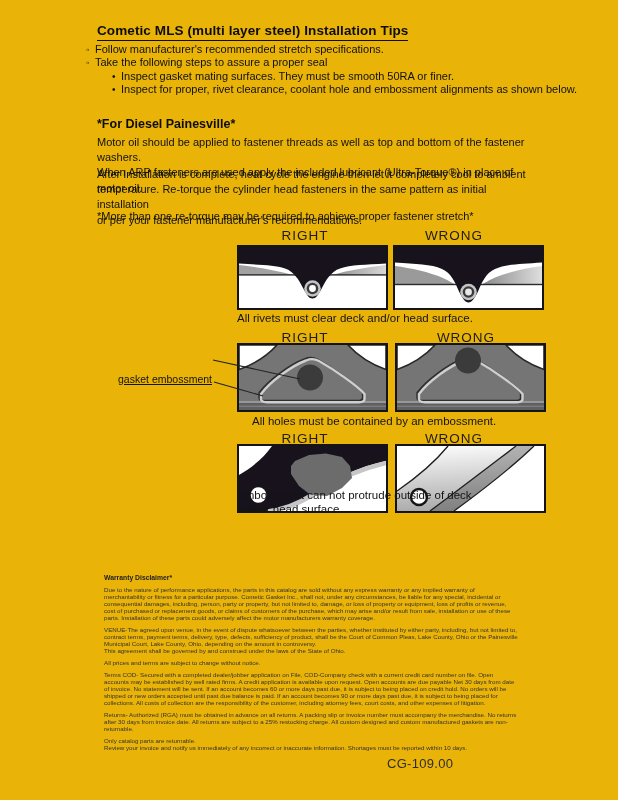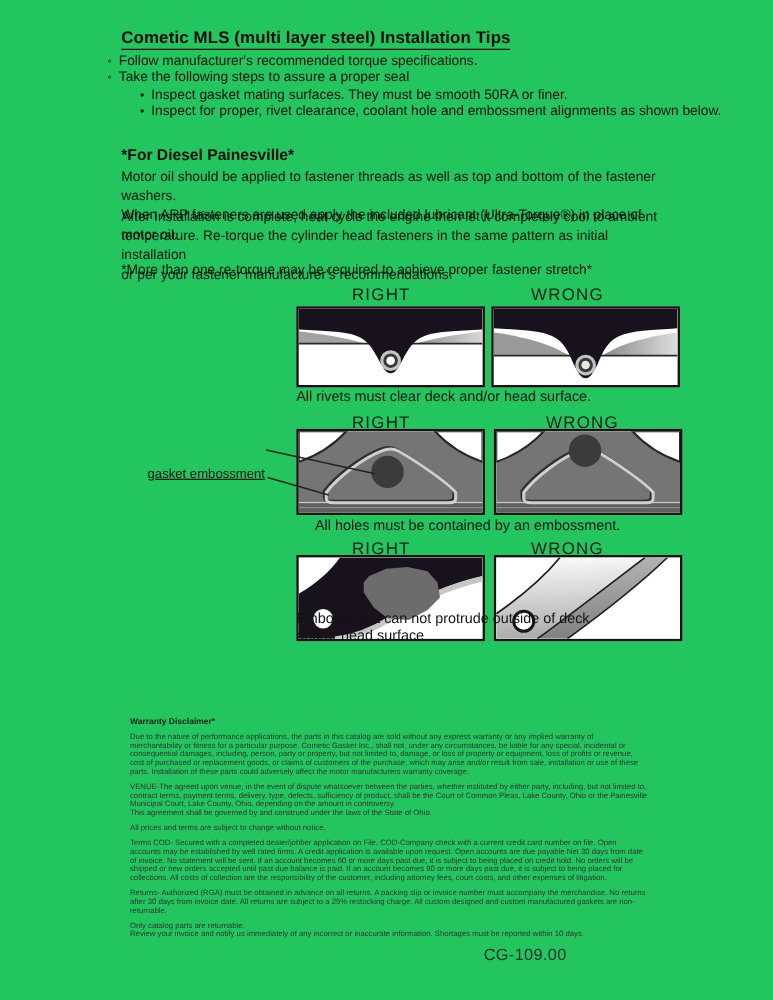--- a/index.html
+++ b/index.html
@@ -1,16 +1,16 @@
 <!DOCTYPE html>
 <html><head>
 <meta charset="utf-8">
 <style>
   html,body{margin:0;padding:0;background:#ffffff;}
-  #page{position:relative;width:618px;height:800px;background:#22c55e;overflow:hidden;
+  #page{position:relative;width:618px;height:800px;background:#eab308;overflow:hidden;
         font-family:"Liberation Sans", sans-serif;color:#111;}
   .abs{position:absolute;}
   .title{font-size:13.5px;font-weight:bold;color:#0d0d0d;
          border-bottom:1.6px solid #0d0d0d;padding-bottom:2px;letter-spacing:.1px;}
   .b-line{font-size:11px;line-height:13.4px;white-space:nowrap;}
   .b-glyph{display:inline-block;width:9px;font-size:10px;}
   .sub{padding-left:26px;}
   .h2{font-size:12.5px;font-weight:bold;color:#0d0d0d;}
   .para{font-size:11px;line-height:15.2px;white-space:pre-line;width:440px;}
   .dlabel{font-size:13.5px;letter-spacing:1px;color:#1c1c1c;width:152px;text-align:center;}
@@ -27,21 +27,21 @@
 <body>
 
 <div id="page">
 
   <div class="abs" style="left:97px;top:21px;">
     <span class="title">Cometic MLS (multi layer steel) Installation Tips</span>
   </div>
 
   <div class="abs" style="left:86px;top:43px;">
     <div class="b-line">
-      <span class="b-glyph">◦</span><span>Follow manufacturer's recommended torque specifications.</span>
+      <span class="b-glyph">◦</span><span>Follow manufacturer's recommended stretch specifications.</span>
     </div>
     <div class="b-line">
       <span class="b-glyph">◦</span><span>Take the following steps to assure a proper seal</span>
     </div>
     <div class="b-line sub">
       <span class="b-glyph">•</span><span>Inspect gasket mating surfaces.  They must be smooth 50RA or finer.</span>
     </div>
     <div class="b-line sub">
       <span class="b-glyph">•</span><span>Inspect for proper, rivet clearance, coolant hole and embossment alignments as shown below.</span>
     </div>

